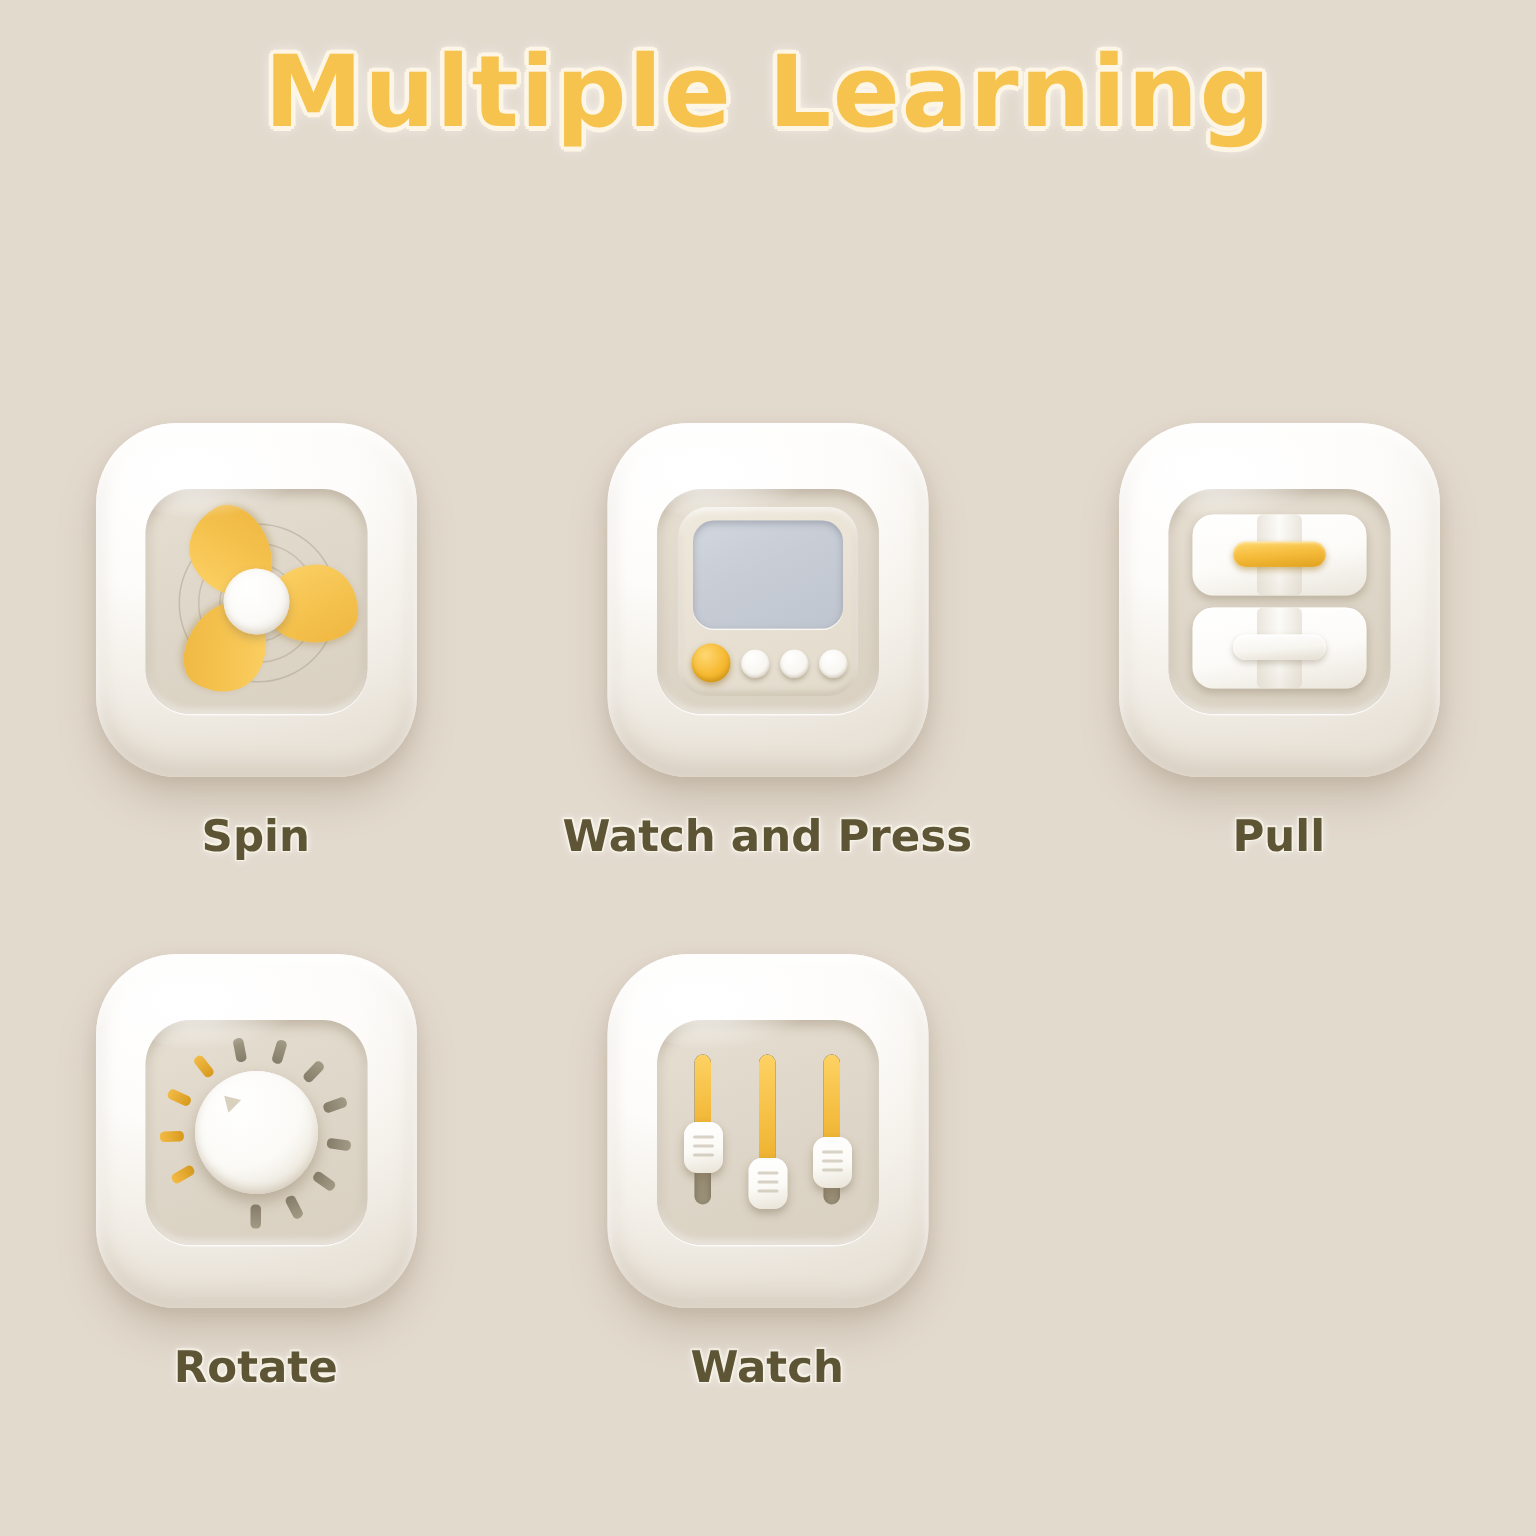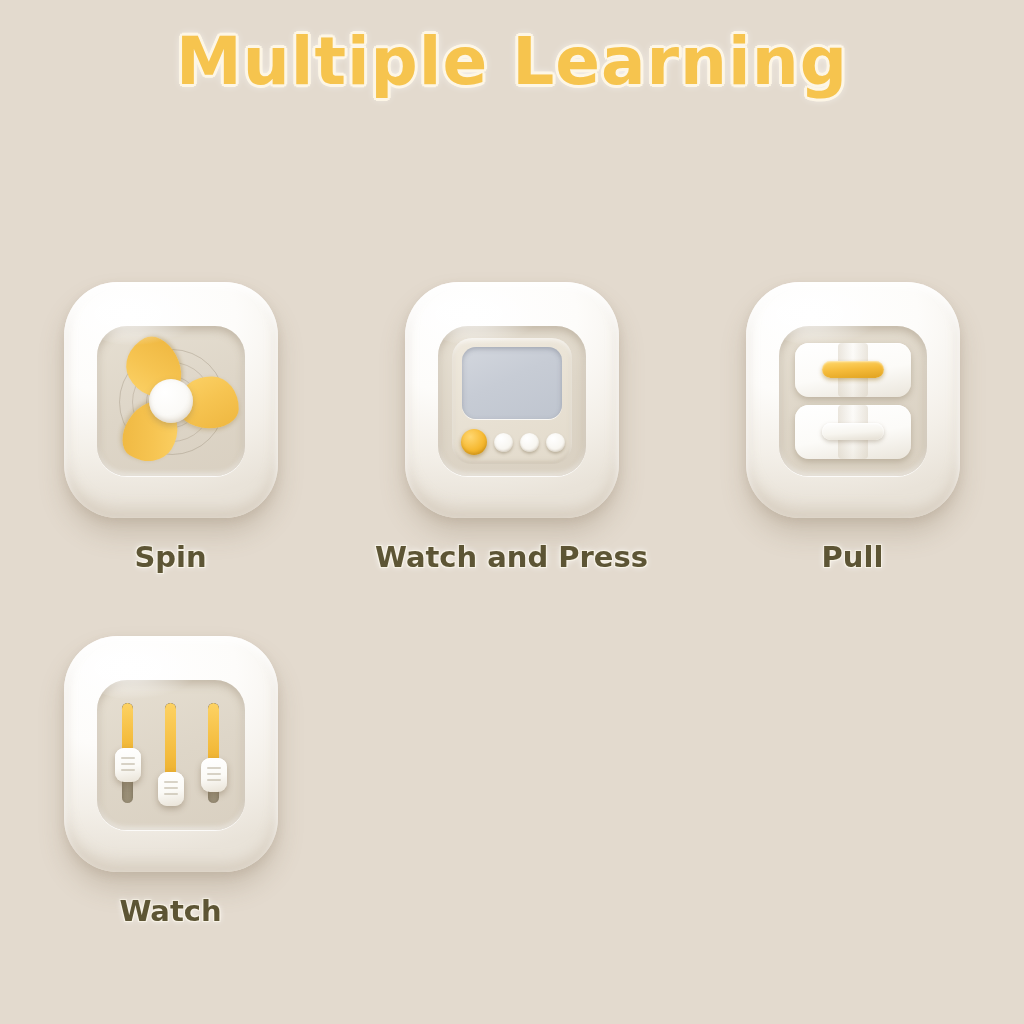--- a/index.html
+++ b/index.html
@@ -409,20 +409,46 @@
           </div>
           <div class="pull-plate">
             <div class="handle white"></div>
           </div>
         </div>
       </div>
     </div>
     <div class="caption">Pull</div>
   </div>
 
+  <div class="cell">
+    <div class="device">
+      <div class="panel">
+        <div class="knob-wrap">
+          <div id="tick-holder">
+              <div class="tick amber" style="transform: rotate(-120deg) translate(0px, -56px);"></div>
+              <div class="tick amber" style="transform: rotate(-92.7273deg) translate(0px, -56px);"></div>
+              <div class="tick amber" style="transform: rotate(-65.4545deg) translate(0px, -56px);"></div>
+              <div class="tick amber" style="transform: rotate(-38.1818deg) translate(0px, -56px);"></div>
+              <div class="tick grey" style="transform: rotate(-10.9091deg) translate(0px, -56px);"></div>
+              <div class="tick grey" style="transform: rotate(16.3636deg) translate(0px, -56px);"></div>
+              <div class="tick grey" style="transform: rotate(43.6364deg) translate(0px, -56px);"></div>
+              <div class="tick grey" style="transform: rotate(70.9091deg) translate(0px, -56px);"></div>
+              <div class="tick grey" style="transform: rotate(98.1818deg) translate(0px, -56px);"></div>
+              <div class="tick grey" style="transform: rotate(125.455deg) translate(0px, -56px);"></div>
+              <div class="tick grey" style="transform: rotate(152.727deg) translate(0px, -56px);"></div>
+              <div class="tick grey" style="transform: rotate(180deg) translate(0px, -56px);"></div>
+            </div>
+          <div class="knob">
+            <div class="knob-pointer"></div>
+          </div>
+        </div>
+      </div>
+    </div>
+    <div class="caption">Rotate</div>
+  </div>
 
   <div class="cell">
     <div class="device">
       <div class="panel">
         <div class="slider-row" id="slider-row">
             <div class="slider">
               <div class="track">
                 <div class="fill" style="height: 62%;"></div>
               </div>
               <div class="thumb" style="top: 51px;">

